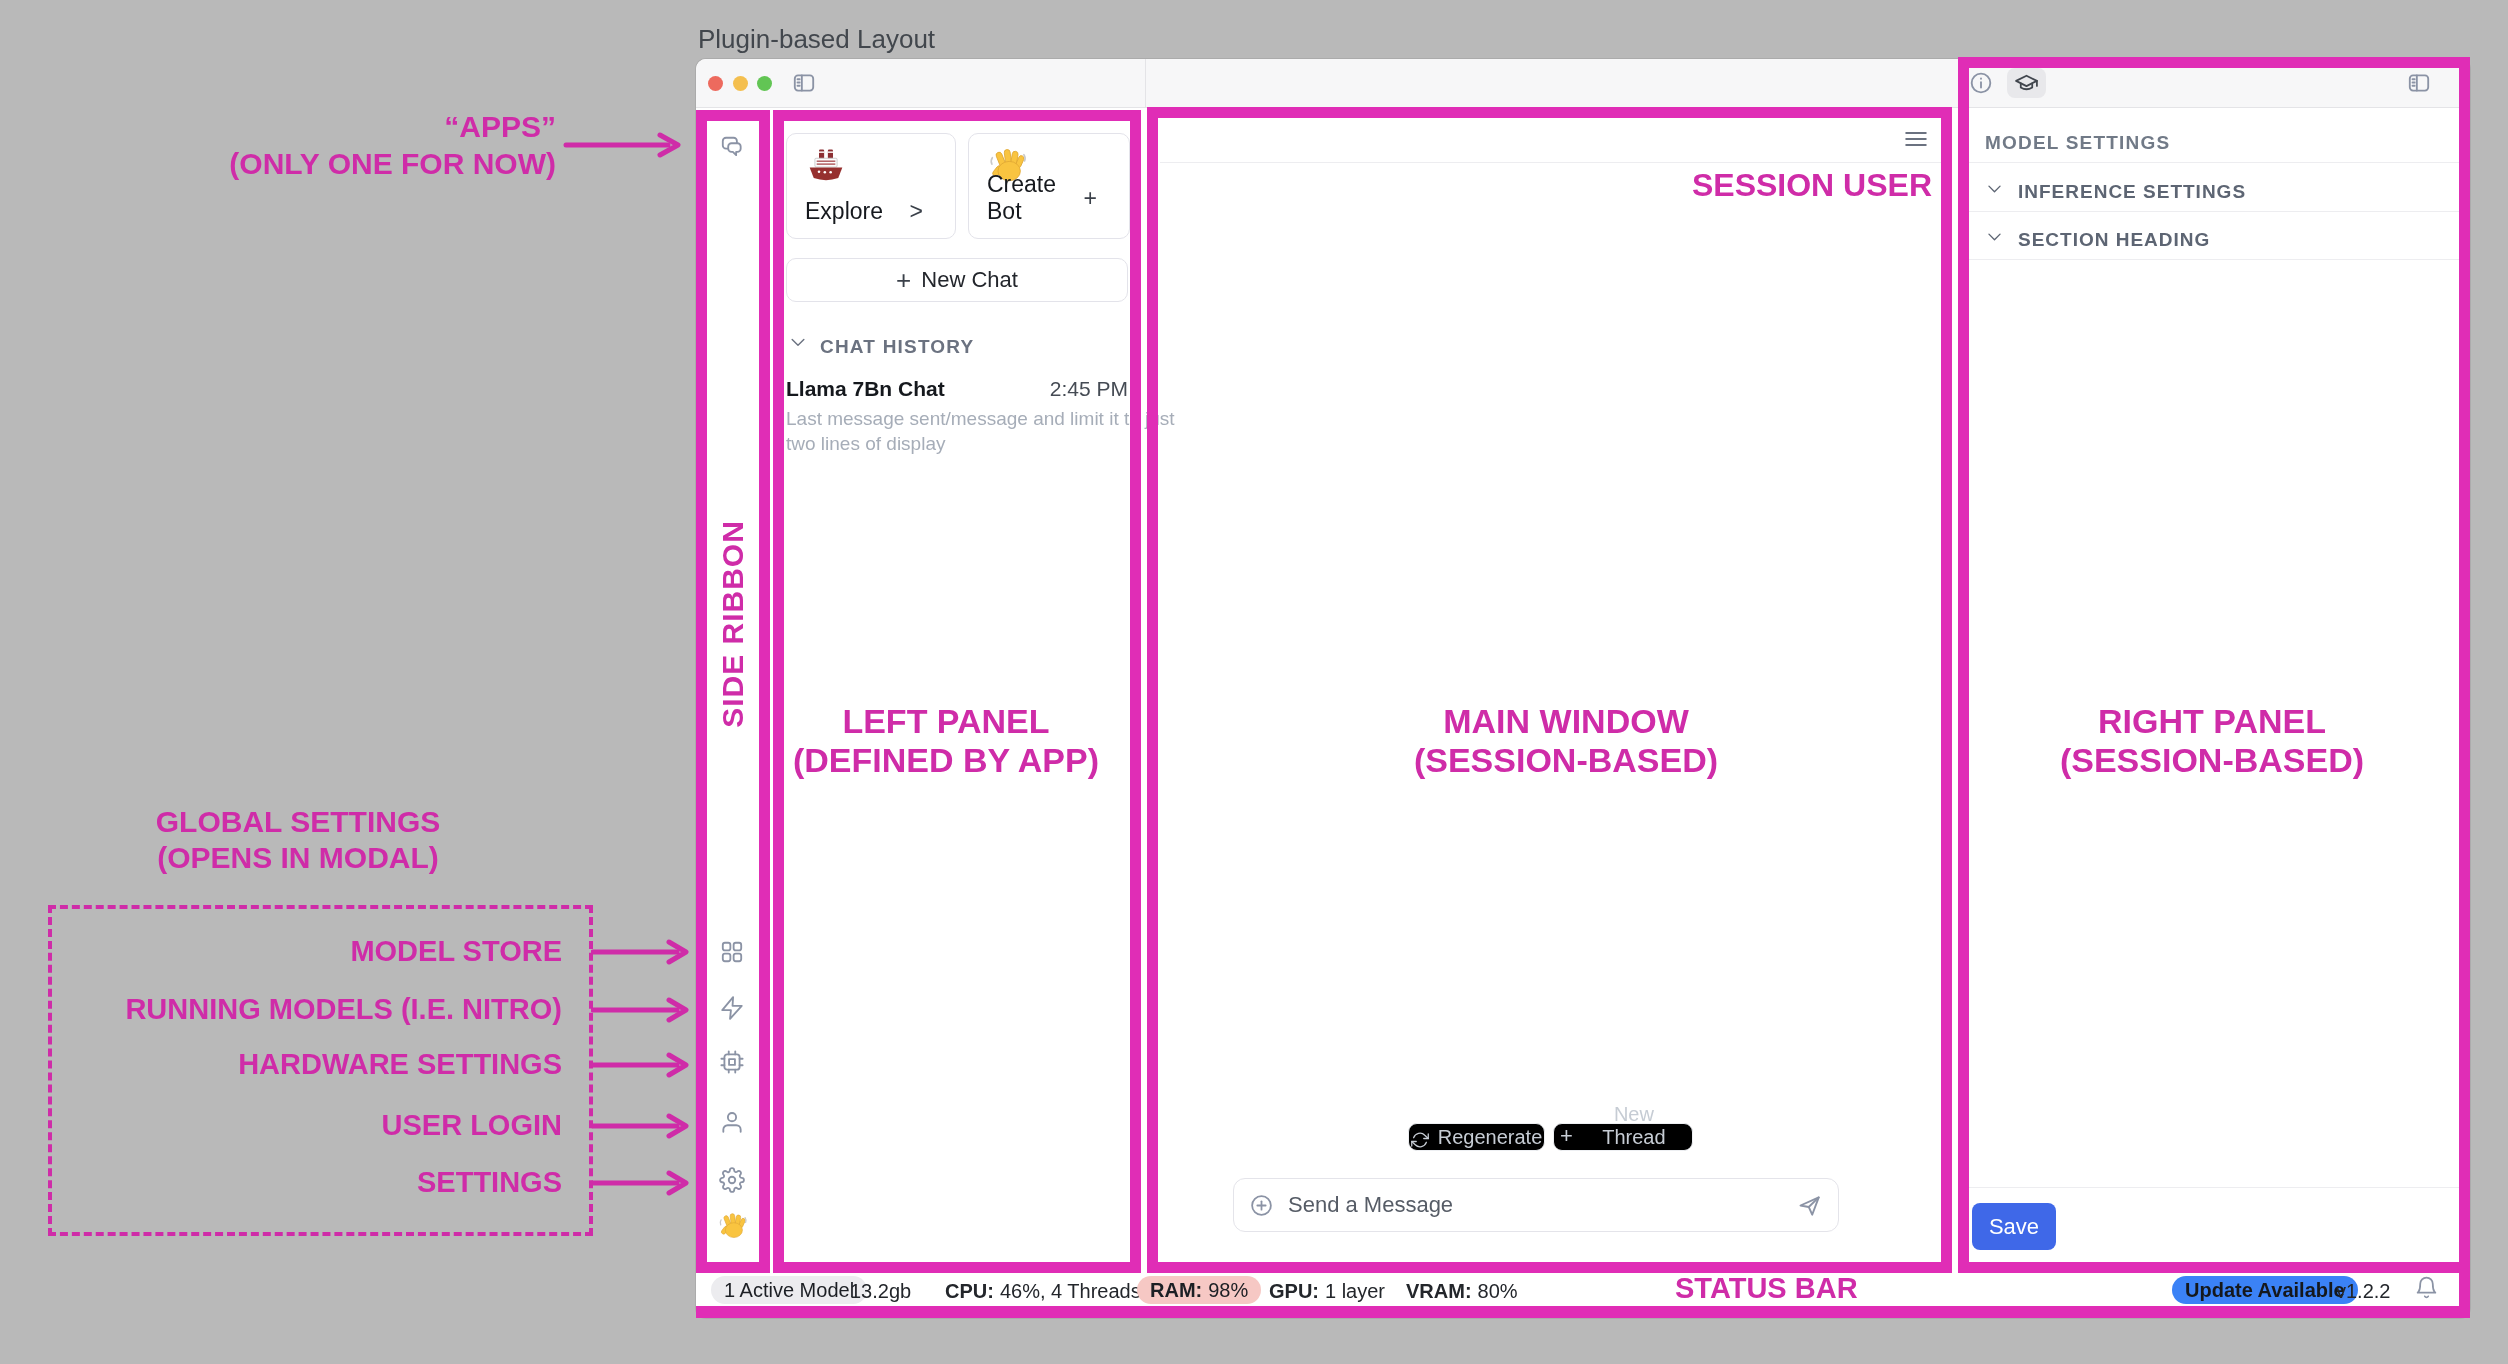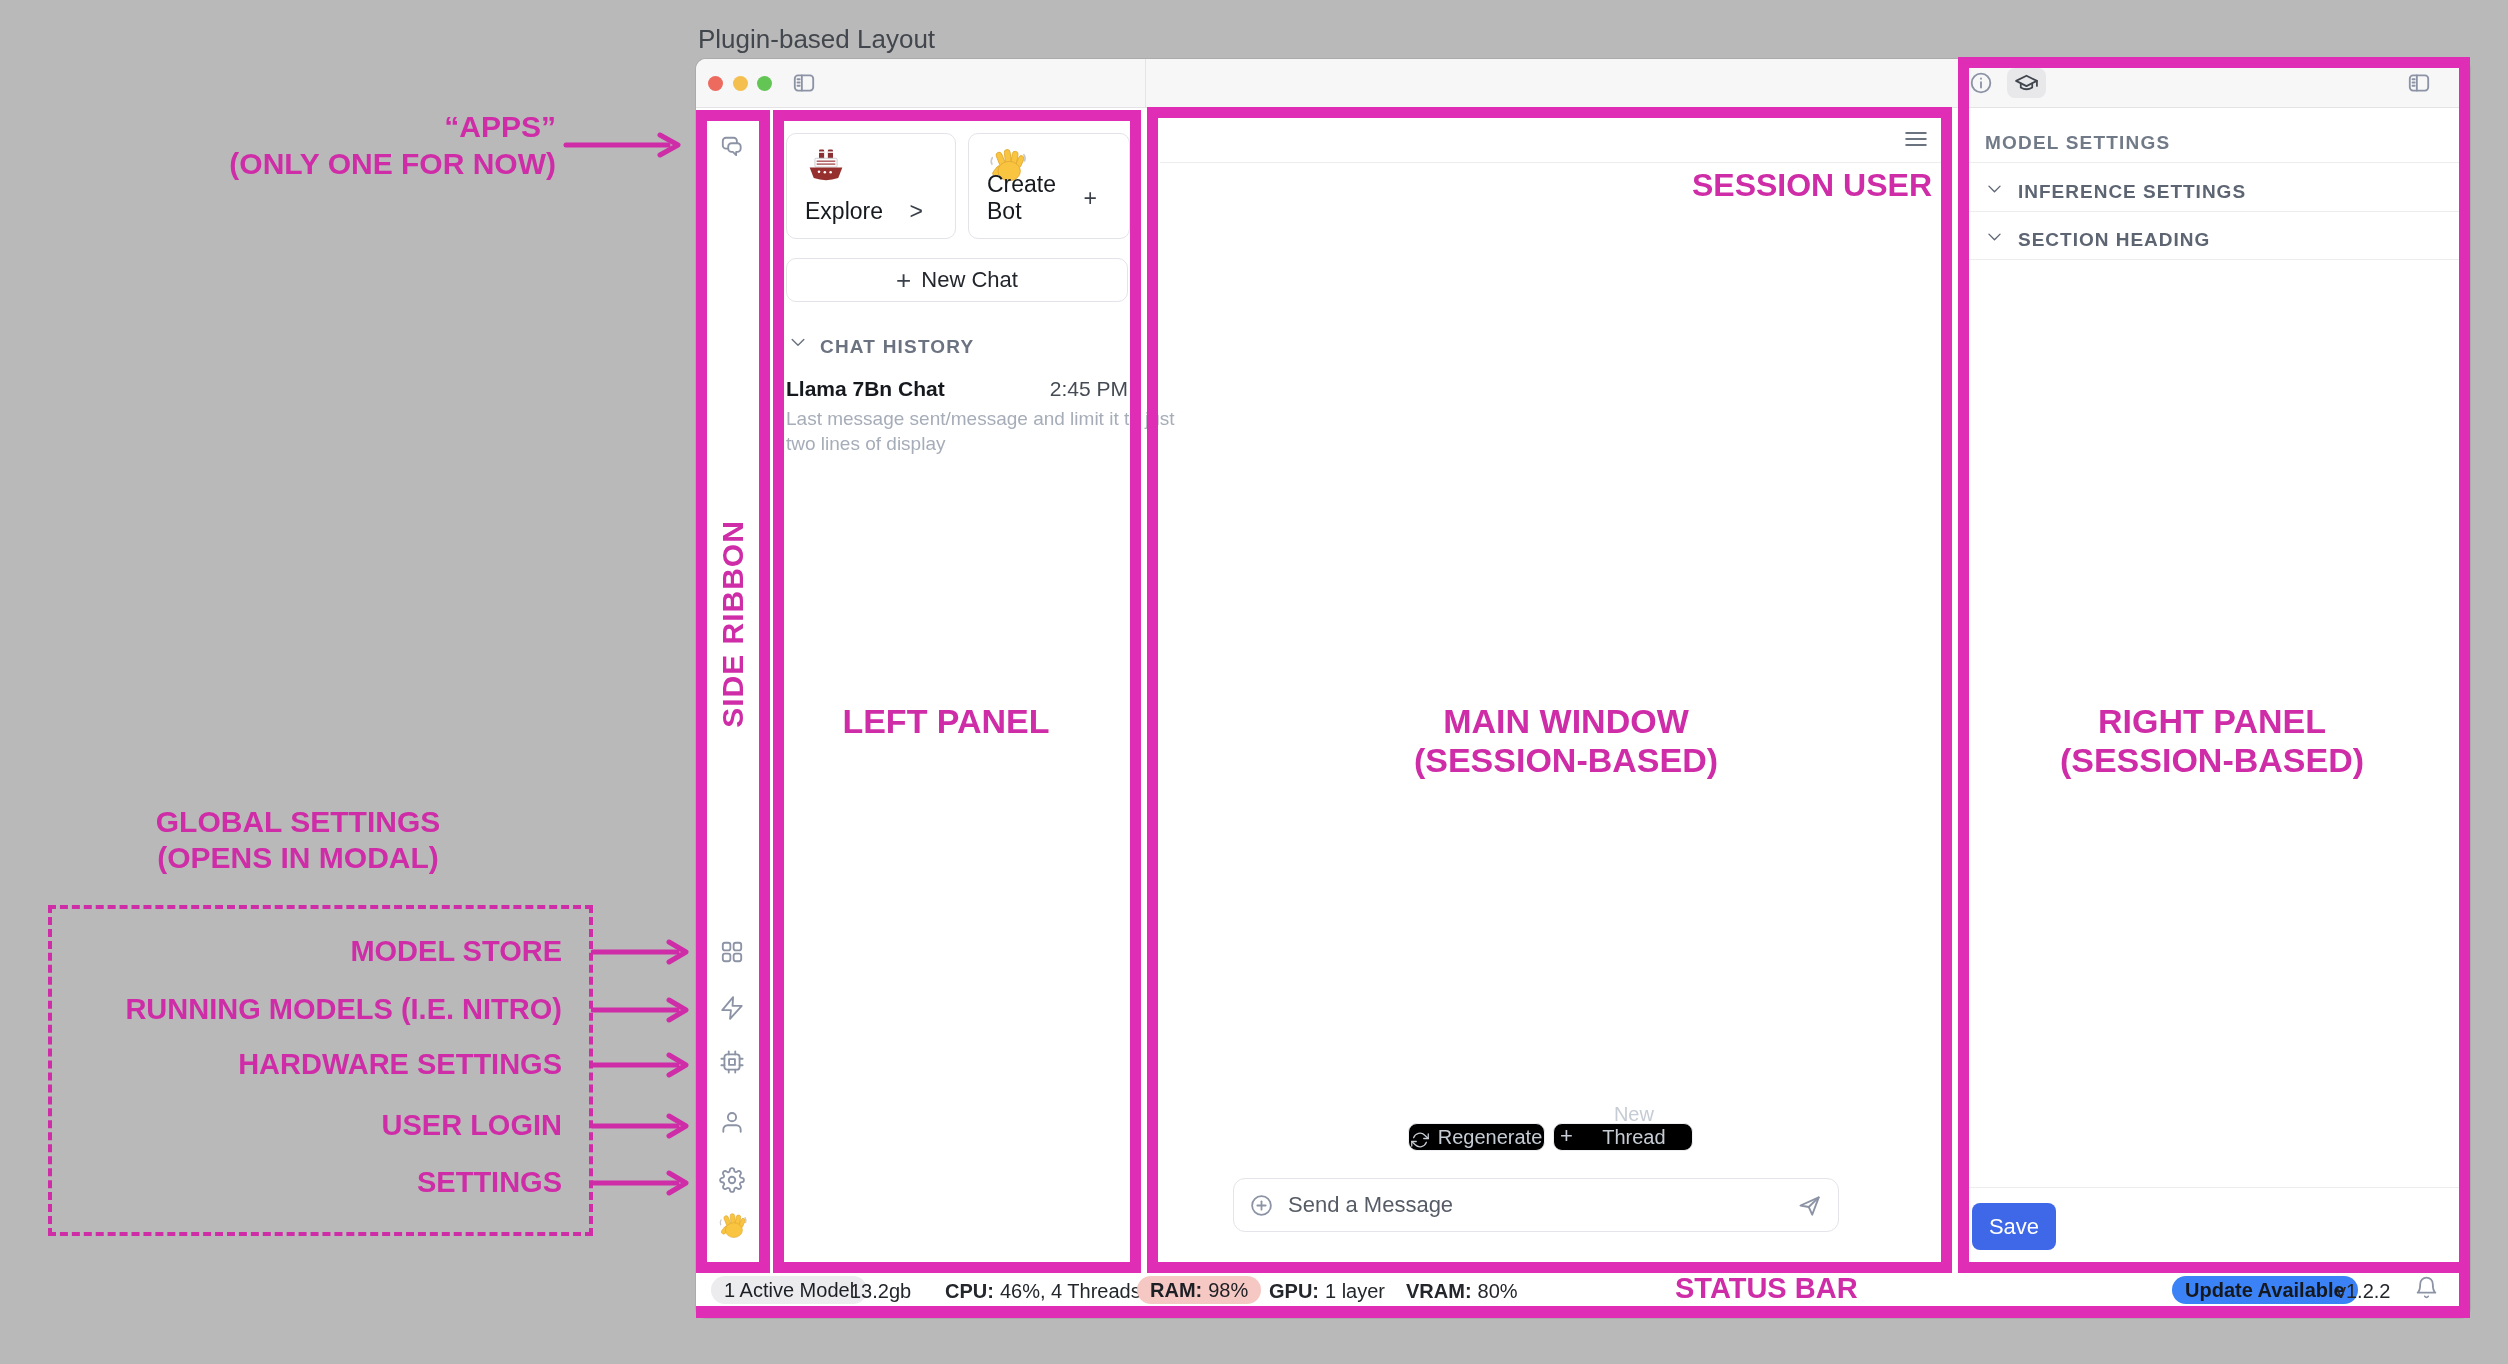--- a/index.html
+++ b/index.html
@@ -334,20 +334,21 @@
     <svg width="124" height="28">
         <line x1="3" y1="14" x2="105" y2="14"></line>
         <polyline points="97,4 115,14 97,24"></polyline>
       </svg>
   </span>
 
   <div class="ann" style="left:601px;top:607px;width:264px;height:34px;font-size:30px;letter-spacing:1px;text-align:center;transform:rotate(-90deg)">SIDE RIBBON</div>
 
   <div class="ann" style="left:766px;top:702px;width:360px;font-size:34px;line-height:39px;text-align:center">
     <div>LEFT PANEL</div>
+    <div>(DEFINED BY APP)</div>
   </div>
   <div class="ann" style="left:1366px;top:702px;width:400px;font-size:34px;line-height:39px;text-align:center">
     <div>MAIN WINDOW</div>
     <div>(SESSION-BASED)</div>
   </div>
   <div class="ann" style="left:2012px;top:702px;width:400px;font-size:34px;line-height:39px;text-align:center">
     <div>RIGHT PANEL</div>
     <div>(SESSION-BASED)</div>
   </div>
 

